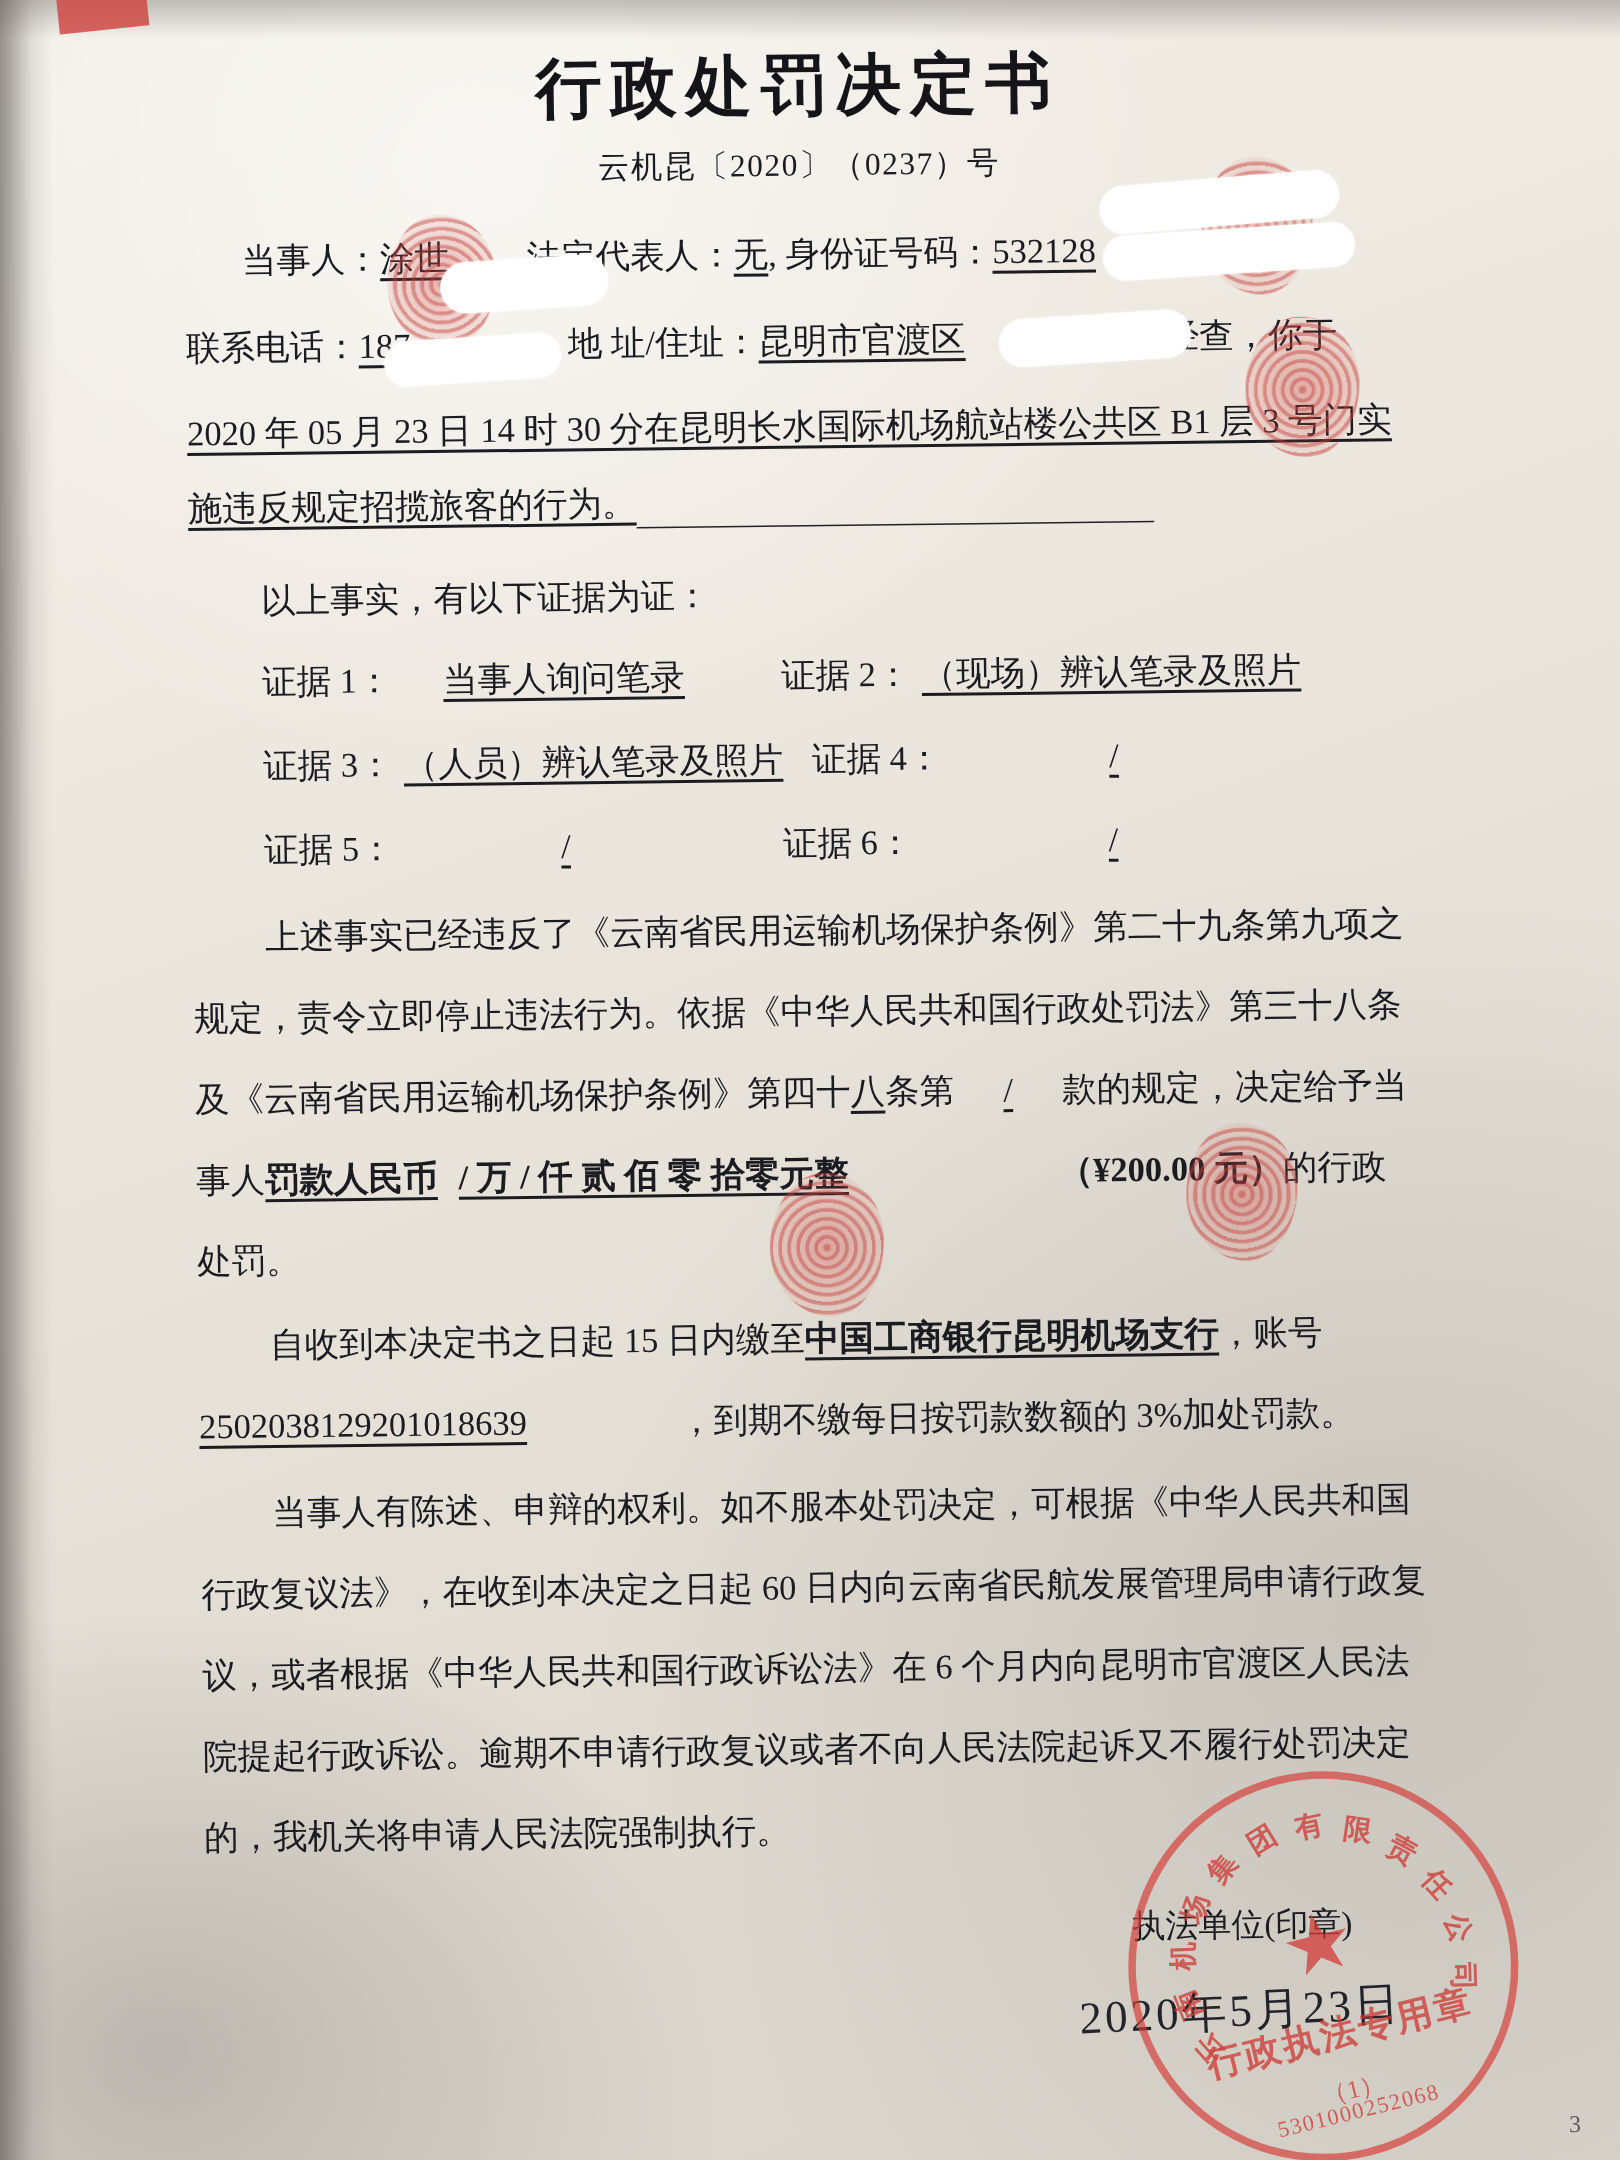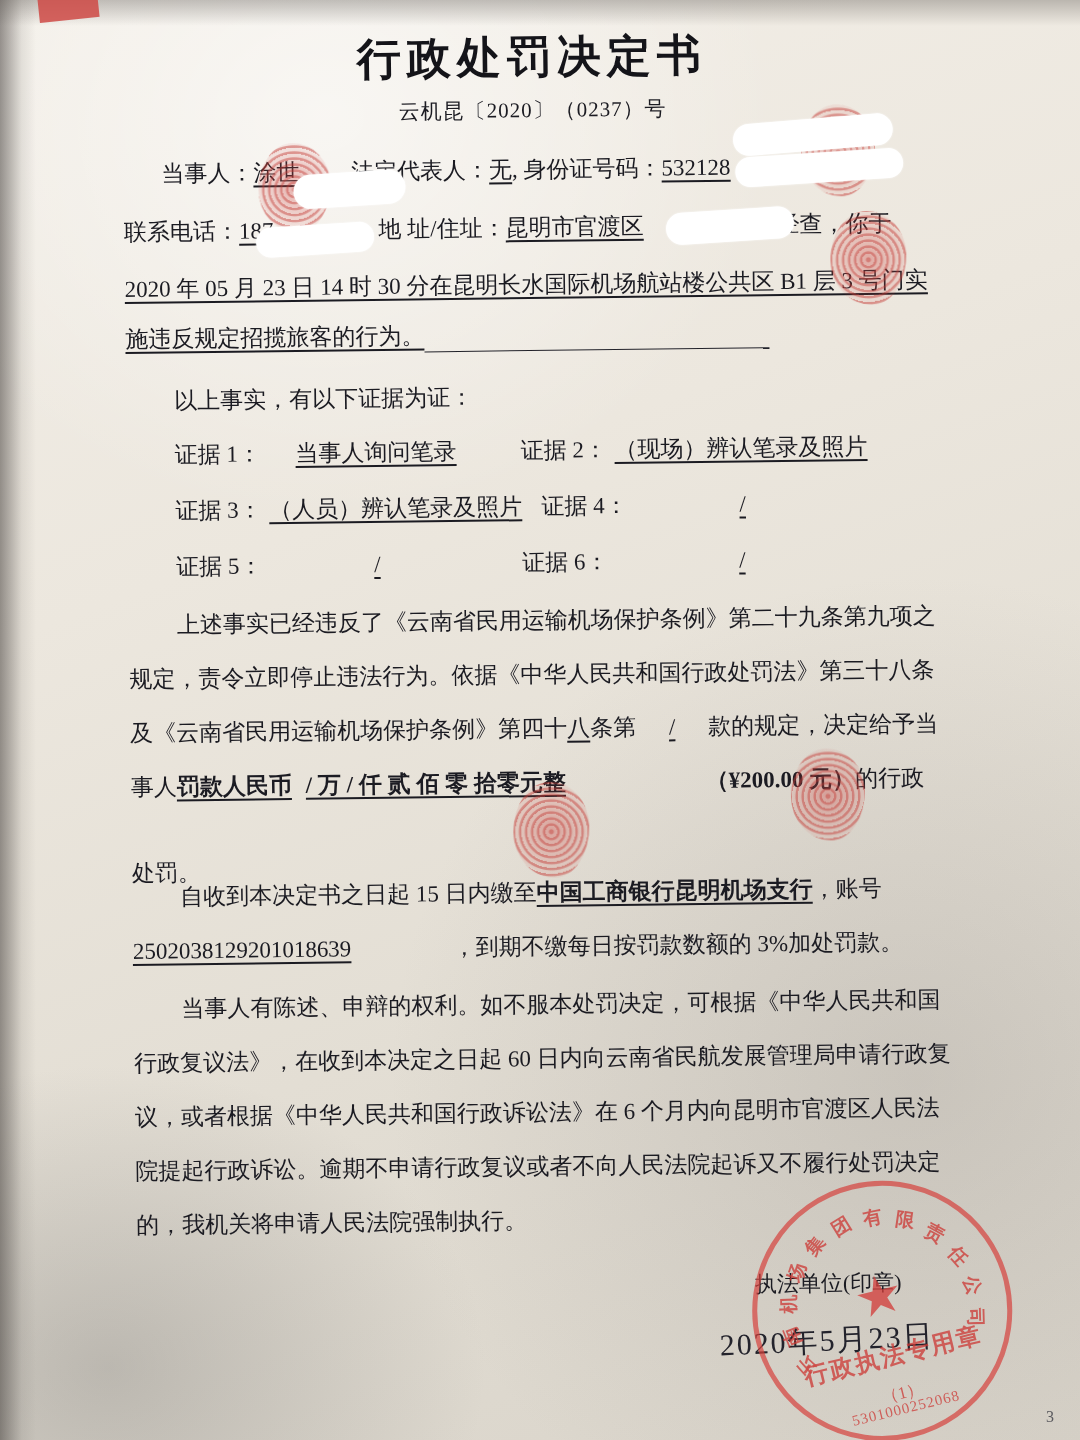--- a/index.html
+++ b/index.html
@@ -216,21 +216,21 @@
 
     <div class="line" style="left:178px; top:606px;">上述事实已经违反了《云南省民用运输机场保护条例》第二十九条第九项之</div>
     <div class="line" style="left:130px; top:660px;">规定，责令立即停止违法行为。依据《中华人民共和国行政处罚法》第三十八条</div>
     <div class="line" style="left:130px; top:714px;">
       <span>及《云南省民用运输机场保护条例》第四十</span><span class="u">八</span><span>条第</span><span class="u" style="display:inline-block;min-width:72px;text-align:center;">/</span><span>款的规定，决定给予当</span>
     </div>
 
     <div class="line" style="left:130px; top:768px;">
       <span>事人</span><span class="u bold">罚款人民币</span><span class="u bold" style="display:inline-block;min-width:400px;text-align:left;padding-left:14px;">/ 万 / 仟 贰 佰 零 拾零元整</span><span class="bold">（¥200.00 元）</span><span>的行政</span>
     </div>
-    <div class="line" style="left:130px; top:854px;">处罚。</div>
+    <div class="line" style="left:130px; top:822px;">处罚。</div>
 
     <div class="line" style="left:178px; top:878px;">
       <span>自收到本决定书之日起 15 日内缴至</span><span class="u bold">中国工商银行昆明机场支行</span><span>，账号</span>
     </div>
     <div class="line" style="left:130px; top:932px;">
       <span class="u" style="display:inline-block;min-width:320px;">2502038129201018639</span><span>，到期不缴每日按罚款数额的 3%加处罚款。</span>
     </div>
 
     <div class="line" style="left:178px; top:990px;">当事人有陈述、申辩的权利。如不服本处罚决定，可根据《中华人民共和国</div>
     <div class="line" style="left:130px; top:1044px;">行政复议法》，在收到本决定之日起 60 日内向云南省民航发展管理局申请行政复</div>

